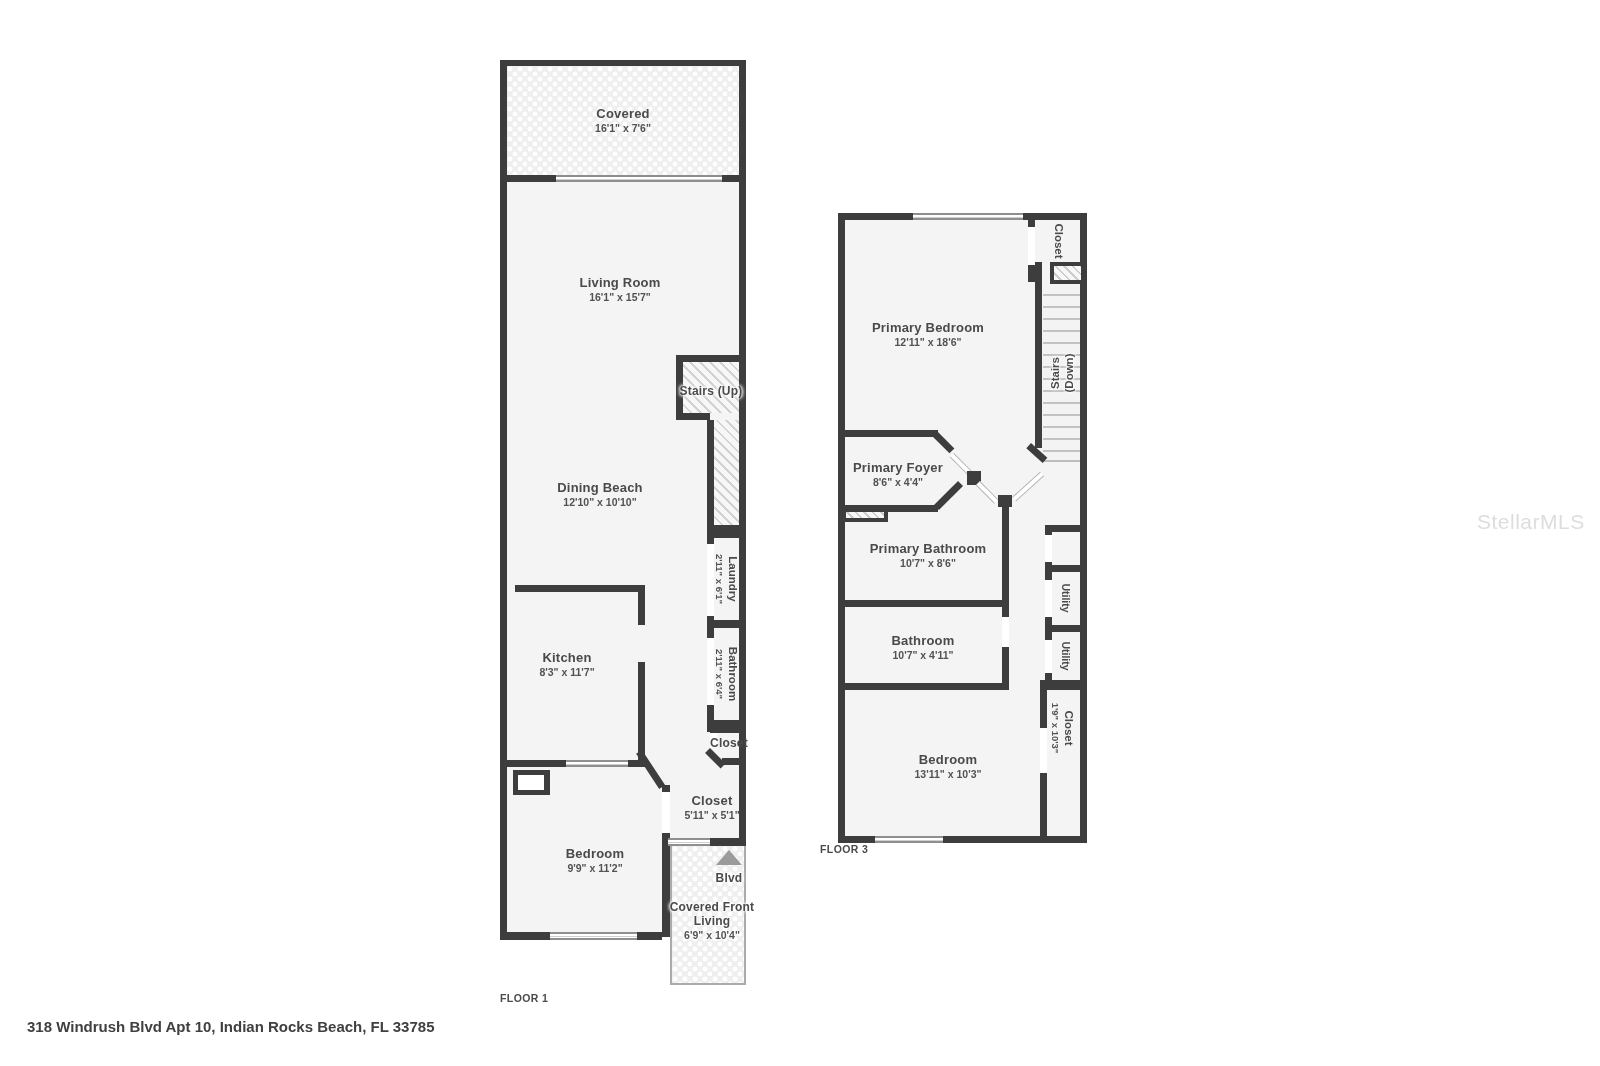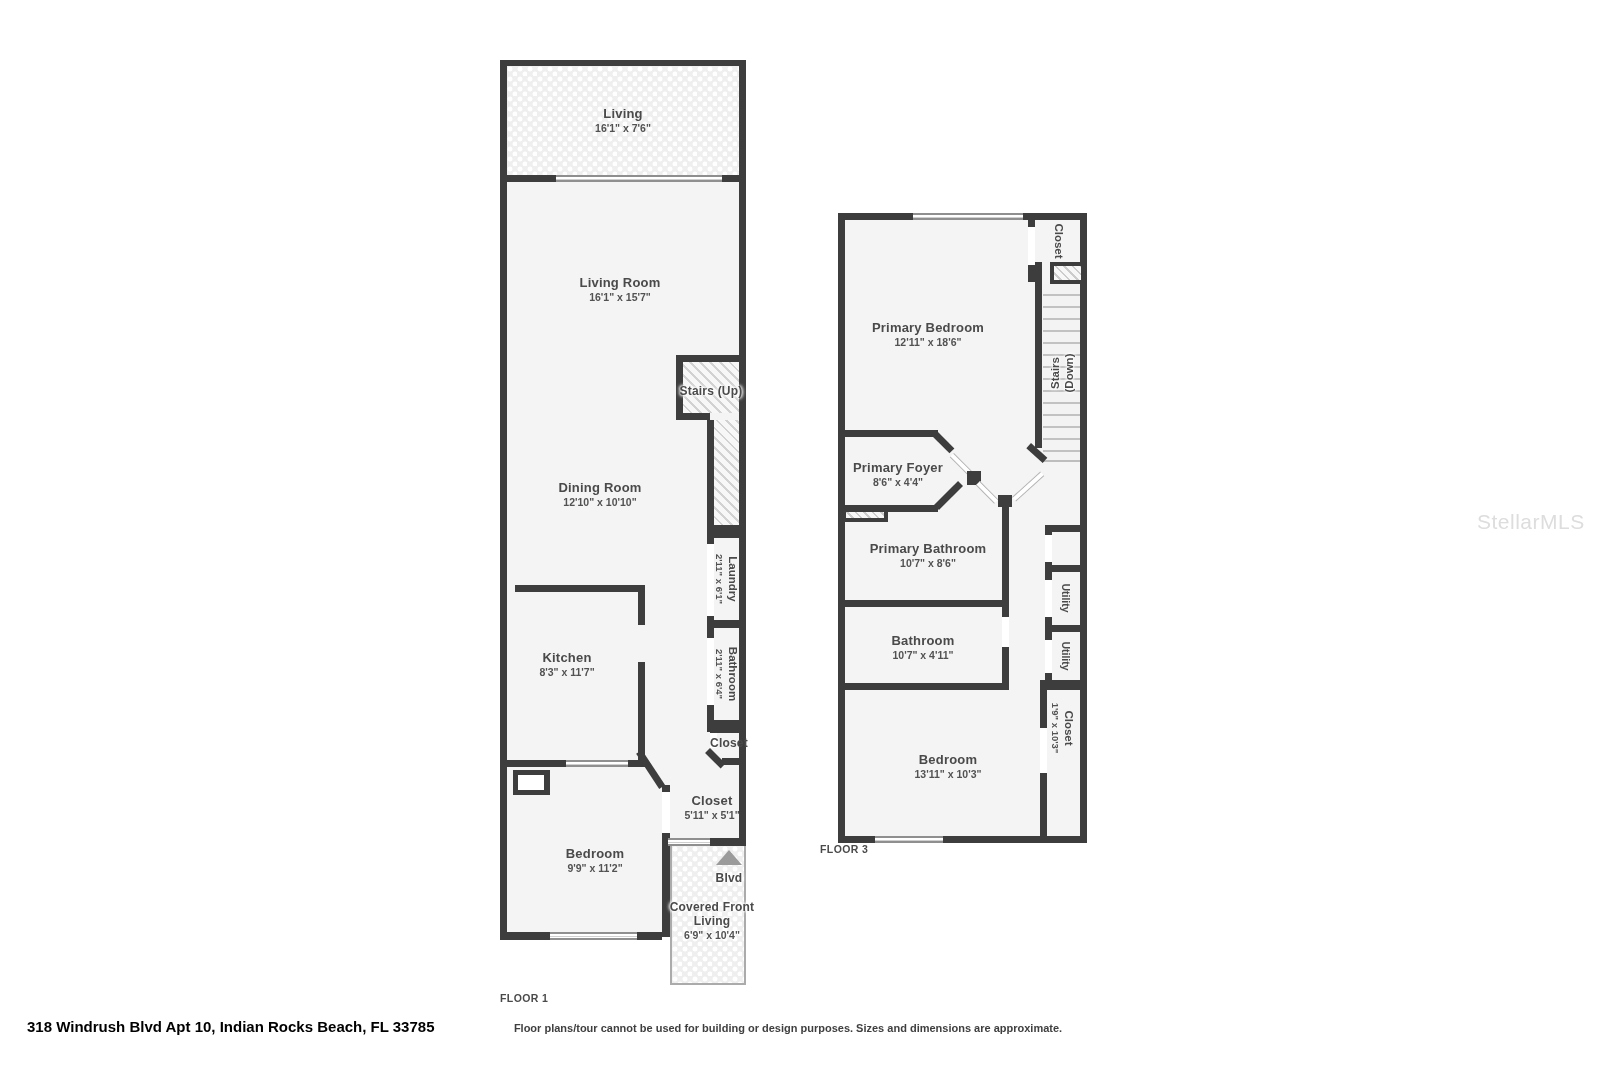--- a/index.html
+++ b/index.html
@@ -29,21 +29,21 @@
   .rl .nm.sm{font-size:12px;}
   .rl .dm{font-size:10.5px;font-weight:700;margin-top:1px;color:#525252;}
   .vl{position:absolute;transform:translate(-50%,-50%) rotate(90deg);text-align:center;color:#4a4a4a;white-space:nowrap;line-height:1.2;}
   .vlc{position:absolute;transform:translate(-50%,-50%) rotate(-90deg);text-align:center;color:#4a4a4a;white-space:nowrap;line-height:1.2;}
   .vl .nm,.vlc .nm{font-size:11.5px;font-weight:700;}
   .vl .dm,.vlc .dm{font-size:9.5px;font-weight:700;color:#525252;}
   .halo{text-shadow:0 0 3px #fff,0 0 3px #fff,0 0 4px #fff,0 0 4px #fff;}
   .ftag{position:absolute;font-size:10.5px;font-weight:700;color:#4a4a4a;letter-spacing:.4px;}
   .tri{position:absolute;width:0;height:0;border-left:13px solid transparent;border-right:13px solid transparent;
        border-bottom:15px solid #9b9b9b;}
-  #address{position:absolute;left:27px;top:1018px;font-size:15px;font-weight:700;color:#000000;}
+  #address{position:absolute;left:27px;top:1018px;font-size:15px;font-weight:700;color:#404040;}
   #disclaimer{position:absolute;left:488px;top:1022px;width:600px;text-align:center;font-size:11px;font-weight:700;color:#3f3f3f;}
   #watermark{position:absolute;left:1477px;top:510px;font-size:21px;font-weight:400;color:#dddddd;letter-spacing:.5px;}
 </style>
 </head>
 <body>
 
 <div id="stage">
 
   <div class="abs" style="left:500px;top:60px;width:246px;height:925px;">
 
@@ -153,32 +153,32 @@
     <div class="gap" style="left:207px;top:322px;width:7px;height:27px;"></div>
     <div class="w" style="left:207px;top:352px;width:42px;height:7px;"></div>
     <div class="w" style="left:207px;top:359px;width:7px;height:53px;"></div>
     <div class="gap" style="left:207px;top:367px;width:7px;height:37px;"></div>
     <div class="w" style="left:207px;top:412px;width:42px;height:7px;"></div>
     <div class="w" style="left:207px;top:419px;width:7px;height:48px;"></div>
     <div class="gap" style="left:207px;top:427px;width:7px;height:33px;"></div>
   </div>
 
   <div class="rl" style="left:623px;top:120px;">
-    <div class="nm">Living</div>
+    <div class="nm">Covered</div>
     <div class="dm">16'1" x 7'6"</div>
   </div>
   <div class="rl" style="left:620px;top:289px;">
     <div class="nm">Living Room</div>
     <div class="dm">16'1" x 15'7"</div>
   </div>
   <div class="rl halo" style="left:711px;top:391px;">
     <div class="nm sm">Stairs (Up)</div>
   </div>
   <div class="rl" style="left:600px;top:494px;">
-    <div class="nm">Dining Room</div>
+    <div class="nm">Dining Beach</div>
     <div class="dm">12'10" x 10'10"</div>
   </div>
   <div class="vl" style="left:726px;top:579px;">
     <div class="nm">Laundry</div>
     <div class="dm">2'11" x 6'1"</div>
   </div>
   <div class="rl" style="left:567px;top:664px;">
     <div class="nm">Kitchen</div>
     <div class="dm">8'3" x 11'7"</div>
   </div>
@@ -240,15 +240,14 @@
     <div class="nm">Closet</div>
     <div class="dm">1'9" x 10'3"</div>
   </div>
   <div class="rl" style="left:948px;top:766px;">
     <div class="nm">Bedroom</div>
     <div class="dm">13'11" x 10'3"</div>
   </div>
   <div class="ftag" style="left:820px;top:843px;">FLOOR 3</div>
 
   <div id="address">318 Windrush Blvd Apt 10, Indian Rocks Beach, FL 33785</div>
-  <div id="disclaimer">Floor plans/tour cannot be used for building or design purposes. Sizes and dimensions are approximate.</div>
   <div id="watermark">StellarMLS</div>
 </div>
 
 </body></html>

